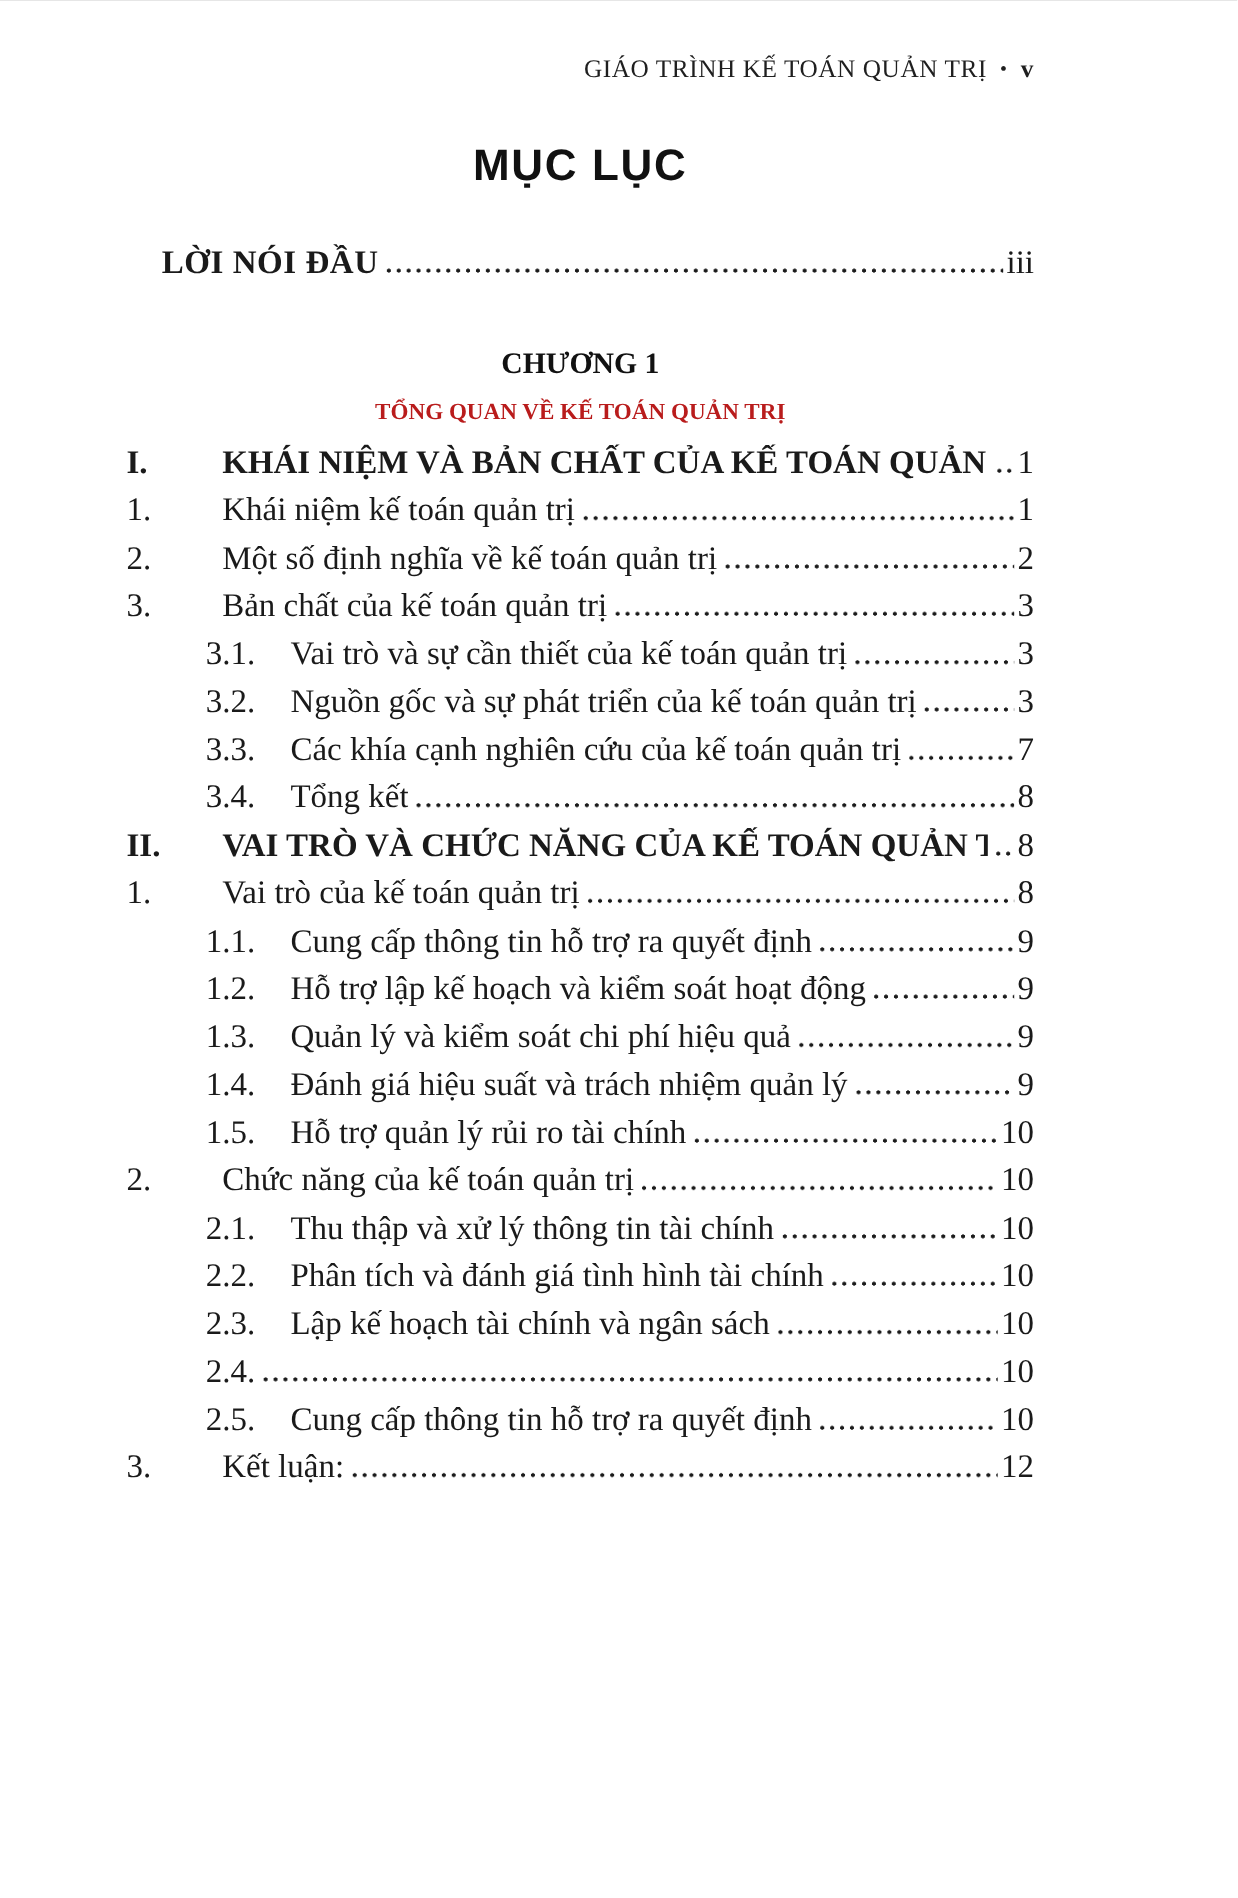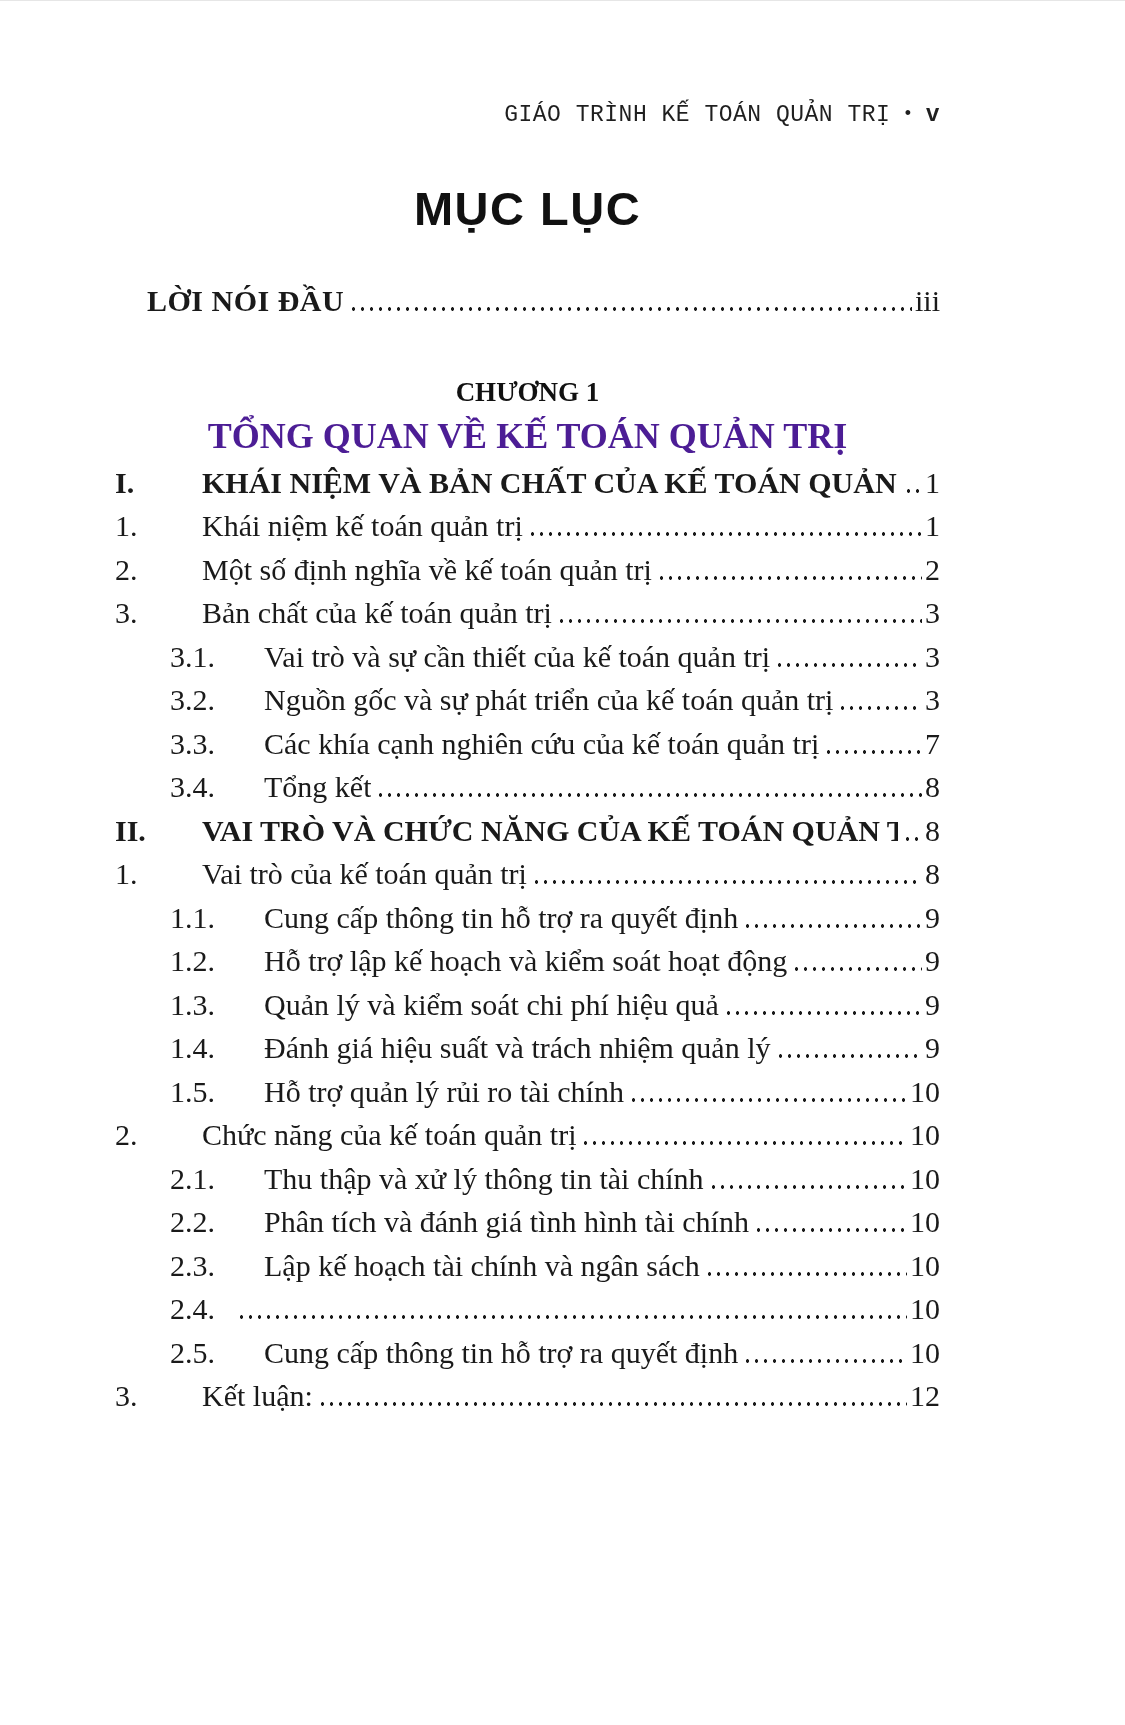--- a/index.html
+++ b/index.html
@@ -19,23 +19,23 @@
   .page {
     position: absolute;
     inset: 0;
     background: #ffffff;
     padding: 0 185px 0 115px;
     box-shadow: inset 0 1px 0 #e6e6e6;
   }
 
   
   .running-header {
-    padding-top: 100px;
+    padding-top: 48px;
     text-align: right;
-    font-family: Liberation Mono, monospace;
+    font-family: Liberation Serif, serif;
     font-size: 23px;
     letter-spacing: 0.5px;
     color: #1f1f1f;
     line-height: 28px;
   }
   .running-header .sep {
     display: inline-block;
     margin: 0 12px;
     font-size: 18px;
     vertical-align: 2px;
@@ -43,21 +43,21 @@
   .running-header .folio {
     font-weight: bold;
   }
 
   
   .toc-title {
     margin-top: 52px;
     text-align: center;
     font-family: "Liberation Sans", "DejaVu Sans", sans-serif;
     font-weight: bold;
-    font-size: 47px;
+    font-size: 40px;
     letter-spacing: 1.5px;
     color: #111111;
   }
 
   
   .toc-row {
     display: flex;
     align-items: baseline;
     font-size: 30px;
     height: 43.5px;
@@ -89,20 +89,21 @@
   .toc-row.bold .num,
   .toc-row.bold .t {
     font-weight: bold;
   }
 
   .toc-row.level-sub {
     padding-left: 55px;
   }
   .toc-row.level-sub .num {
     width: 62px;
+    text-align: right;
   }
 
   
   .preface-row {
     margin-top: 48px;
   }
   .preface-row .t {
     font-weight: bold;
     letter-spacing: 0.5px;
   }
@@ -112,23 +113,23 @@
     margin-top: 42px;
     text-align: center;
     font-weight: bold;
     font-size: 27px;
     line-height: 44px;
     color: #111111;
   }
   .chapter-title {
     text-align: center;
     font-weight: bold;
-    font-size: 36px;
+    font-size: 21px;
     line-height: 44px;
-    color: #4c1d95;
+    color: #b91c1c;
   }
 
   .toc-list {
     margin-top: 8px;
   }
 </style>
 </head>
 <body>
 
 <div class="page">

